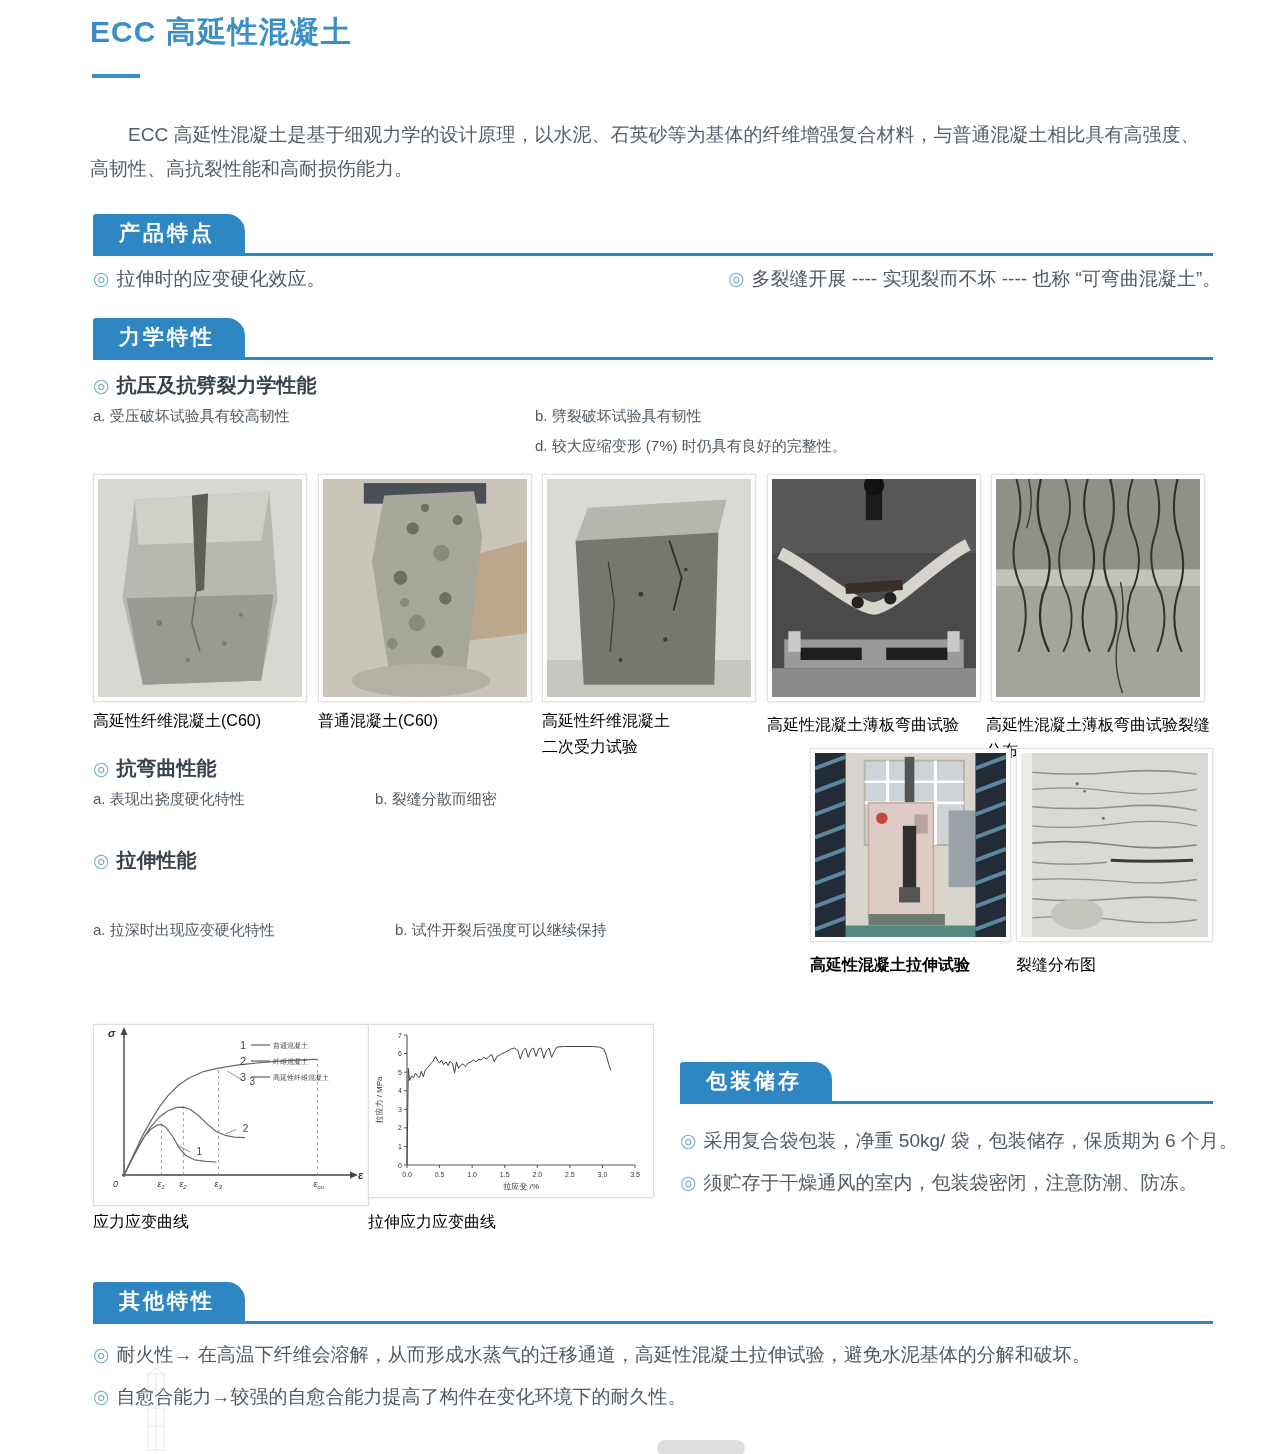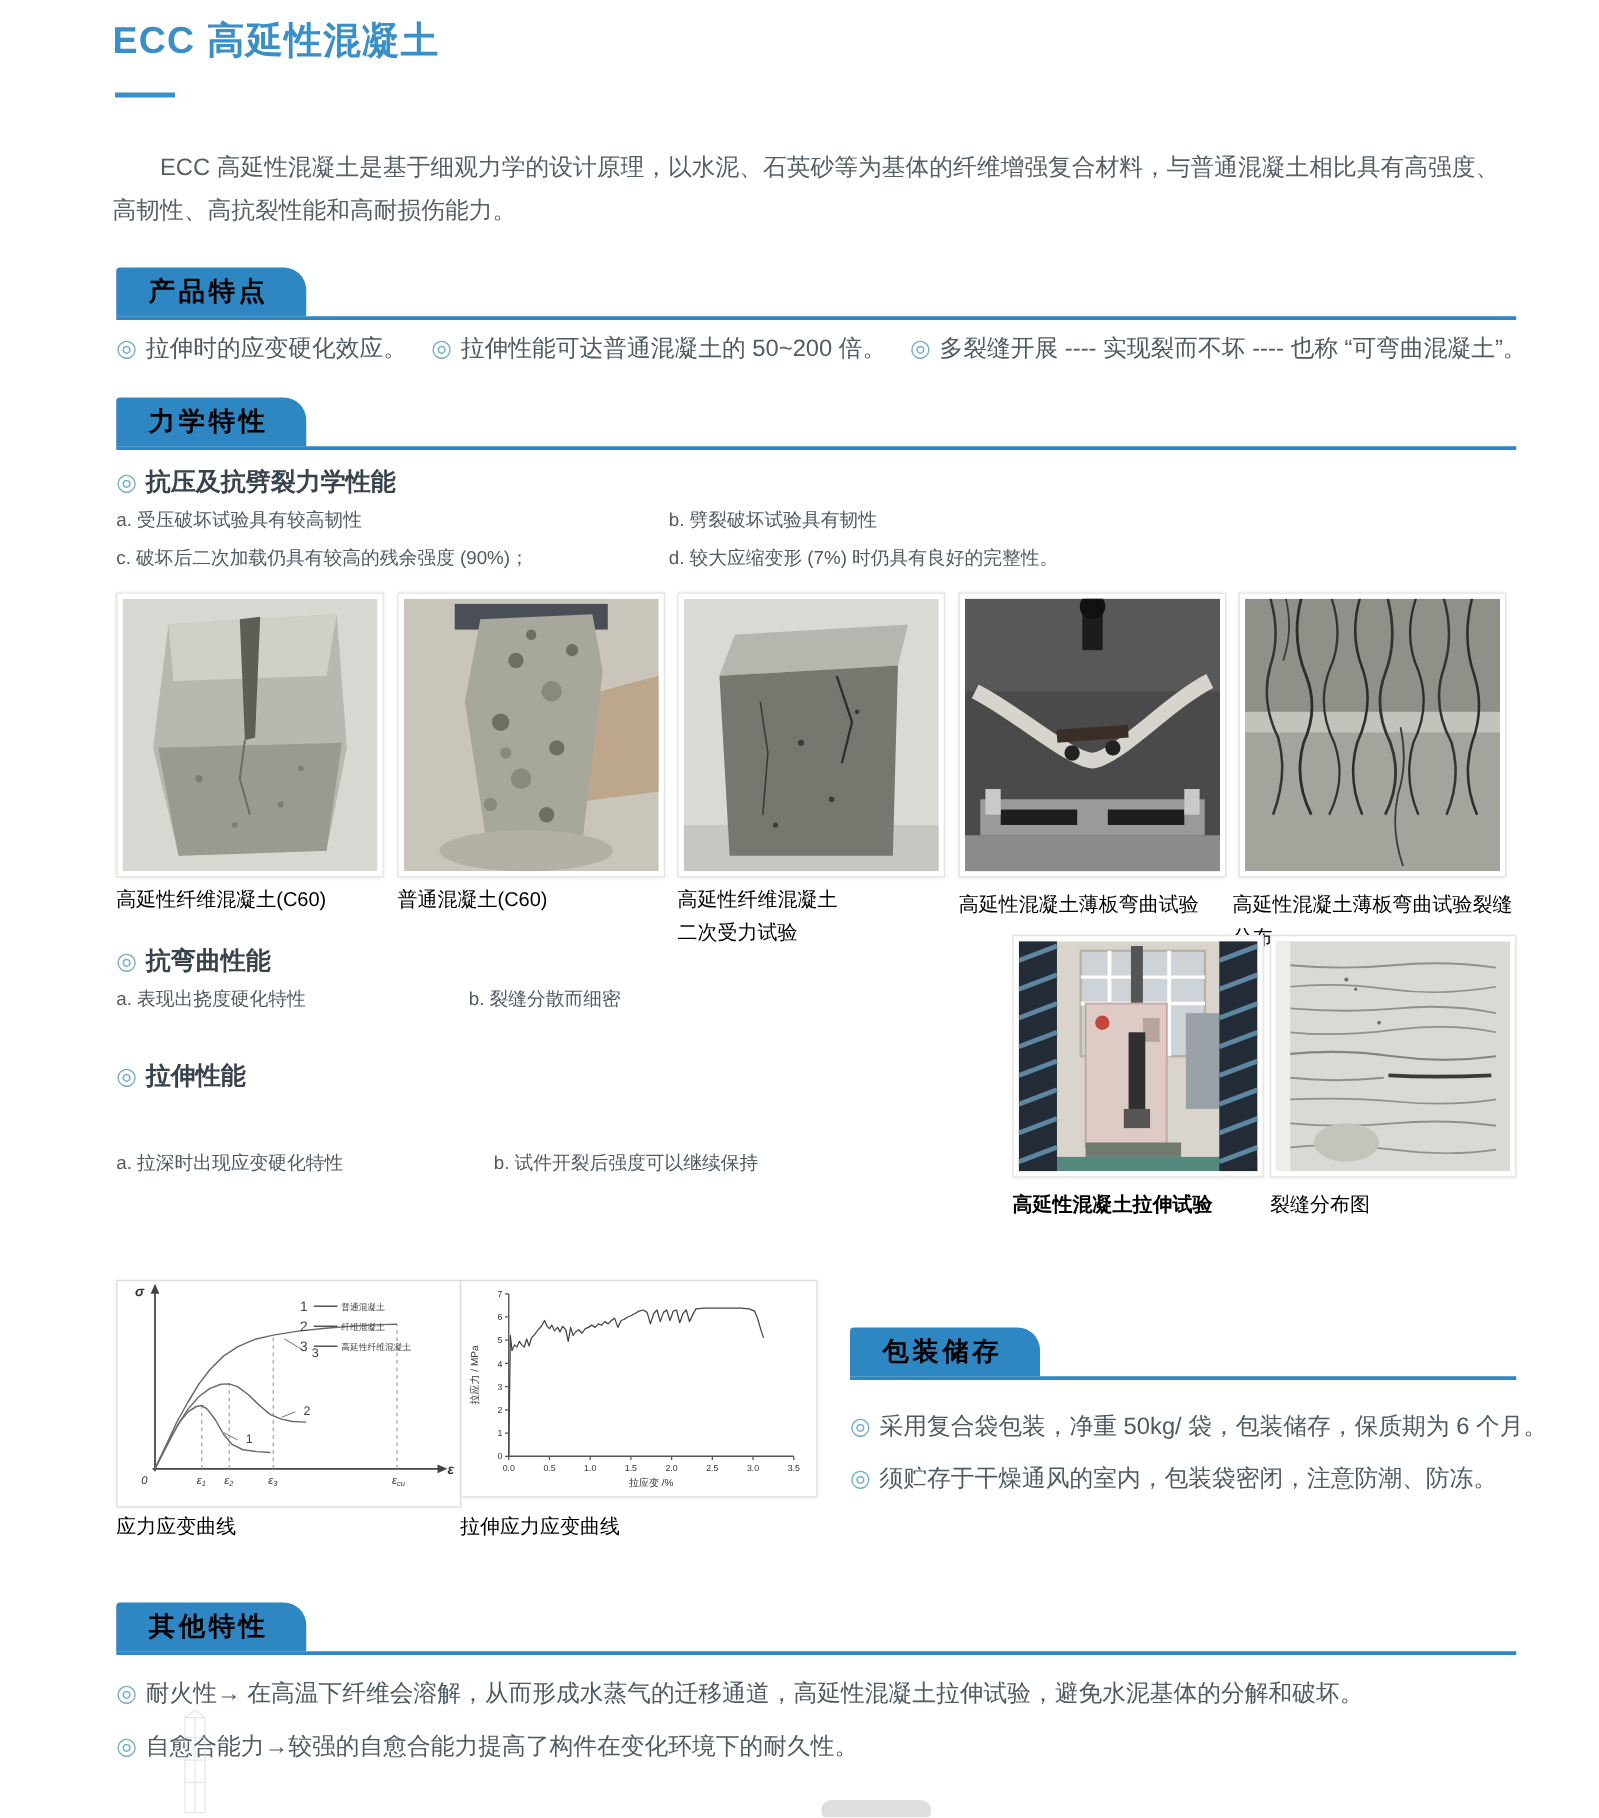--- a/index.html
+++ b/index.html
@@ -3,21 +3,21 @@
 <meta charset="utf-8">
 <style>
   html,body{margin:0;padding:0;}
   body{font-family:"Liberation Sans","DejaVu Sans",sans-serif;background:#ffffff;}
   .page{position:relative;width:1279px;height:1454px;background:#fff;overflow:hidden;border-radius:29px;}
   .abs{position:absolute;}
   .page-title{font-size:30px;font-weight:bold;color:#3a8fc6;letter-spacing:1px;}
   .title-underline{width:48px;height:4px;background:#3a8fc6;}
   .intro{width:1126px;font-size:19px;color:#555e66;line-height:1.8;text-indent:2em;}
   .sec-header{border-bottom:3px solid #2e86c3;}
-  .sec-tab{display:inline-block;background:#2e86c3;color:#000000;font-weight:bold;font-size:21px;
+  .sec-tab{display:inline-block;background:#2e86c3;color:#ffffff;font-weight:bold;font-size:21px;
            padding:5px 30px 6px 26px;border-radius:3px 18px 0 0;letter-spacing:3px;text-align:center;}
   .bullet{font-size:19px;color:#4f5a63;white-space:nowrap;}
   .bicon{color:#74aecb;font-size:19px;margin-right:7px;}
   .subtitle{font-size:20px;color:#39434d;font-weight:bold;white-space:nowrap;}
   .subtitle .bicon{font-weight:normal;}
   .item{font-size:15px;color:#4f5a63;white-space:nowrap;}
   .photo{background:#fff;border:1px solid #e2e2e2;box-shadow:0 0 3px rgba(0,0,0,.10);padding:4px;box-sizing:border-box;}
   .photo svg{display:block;width:100%;height:100%;}
   .photo-cap{color:#000000;font-size:16px;text-align:left;line-height:1.6;}
   .chart-box{background:#fff;border:1px solid #ddd;box-shadow:0 0 3px rgba(0,0,0,.08);}
@@ -40,36 +40,32 @@
   <div class="abs title-underline" style="left:92px;top:74px;"></div>
 
   <div class="abs intro" style="left:90px;top:118px;">ECC 高延性混凝土是基于细观力学的设计原理，以水泥、石英砂等为基体的纤维增强复合材料，与普通混凝土相比具有高强度、高韧性、高抗裂性能和高耐损伤能力。</div>
 
   <div class="abs sec-header" style="left:93px;top:214px;width:1120px;">
     <span class="sec-tab">产品特点</span>
   </div>
   <div class="abs bullet" style="left:93px;top:266px;">
     <span class="bicon">◎</span><span>拉伸时的应变硬化效应。</span>
   </div>
-  <div class="abs bullet" style="left:345px;top:266px;">
-    <span class="bicon">◎</span><span>拉伸性能可达普通混凝土的 50~200 倍。</span>
-  </div>
   <div class="abs bullet" style="left:728px;top:266px;">
     <span class="bicon">◎</span><span>多裂缝开展 ---- 实现裂而不坏 ---- 也称 “可弯曲混凝土”。</span>
   </div>
 
   <div class="abs sec-header" style="left:93px;top:318px;width:1120px;">
     <span class="sec-tab">力学特性</span>
   </div>
   <div class="abs subtitle" style="left:93px;top:372px;">
     <span class="bicon">◎</span><span>抗压及抗劈裂力学性能</span>
   </div>
   <div class="abs item" style="left:93px;top:407px;">a. 受压破坏试验具有较高韧性</div>
   <div class="abs item" style="left:535px;top:407px;">b. 劈裂破坏试验具有韧性</div>
-  <div class="abs item" style="left:93px;top:437px;">c. 破坏后二次加载仍具有较高的残余强度 (90%)；</div>
   <div class="abs item" style="left:535px;top:437px;">d. 较大应缩变形 (7%) 时仍具有良好的完整性。</div>
 
   <div class="abs photo" style="left:93px;top:474px;width:214px;height:228px;">
     <svg viewBox="0 0 100 106" preserveAspectRatio="none">
       <rect width="100" height="106" fill="#d8d8d2"></rect>
       <polygon points="18,10 84,6 88,58 80,98 22,100 12,58" fill="#b7b9b0"></polygon>
       <polygon points="18,10 84,6 80,30 20,32" fill="#cfd1c7"></polygon>
       <polygon points="46,8 54,7 52,54 48,55" fill="#5c5f55"></polygon>
       <polygon points="14,58 86,56 80,98 22,100" fill="#999b90"></polygon>
       <circle cx="30" cy="70" r="1.4" fill="#7a7d71"></circle>

